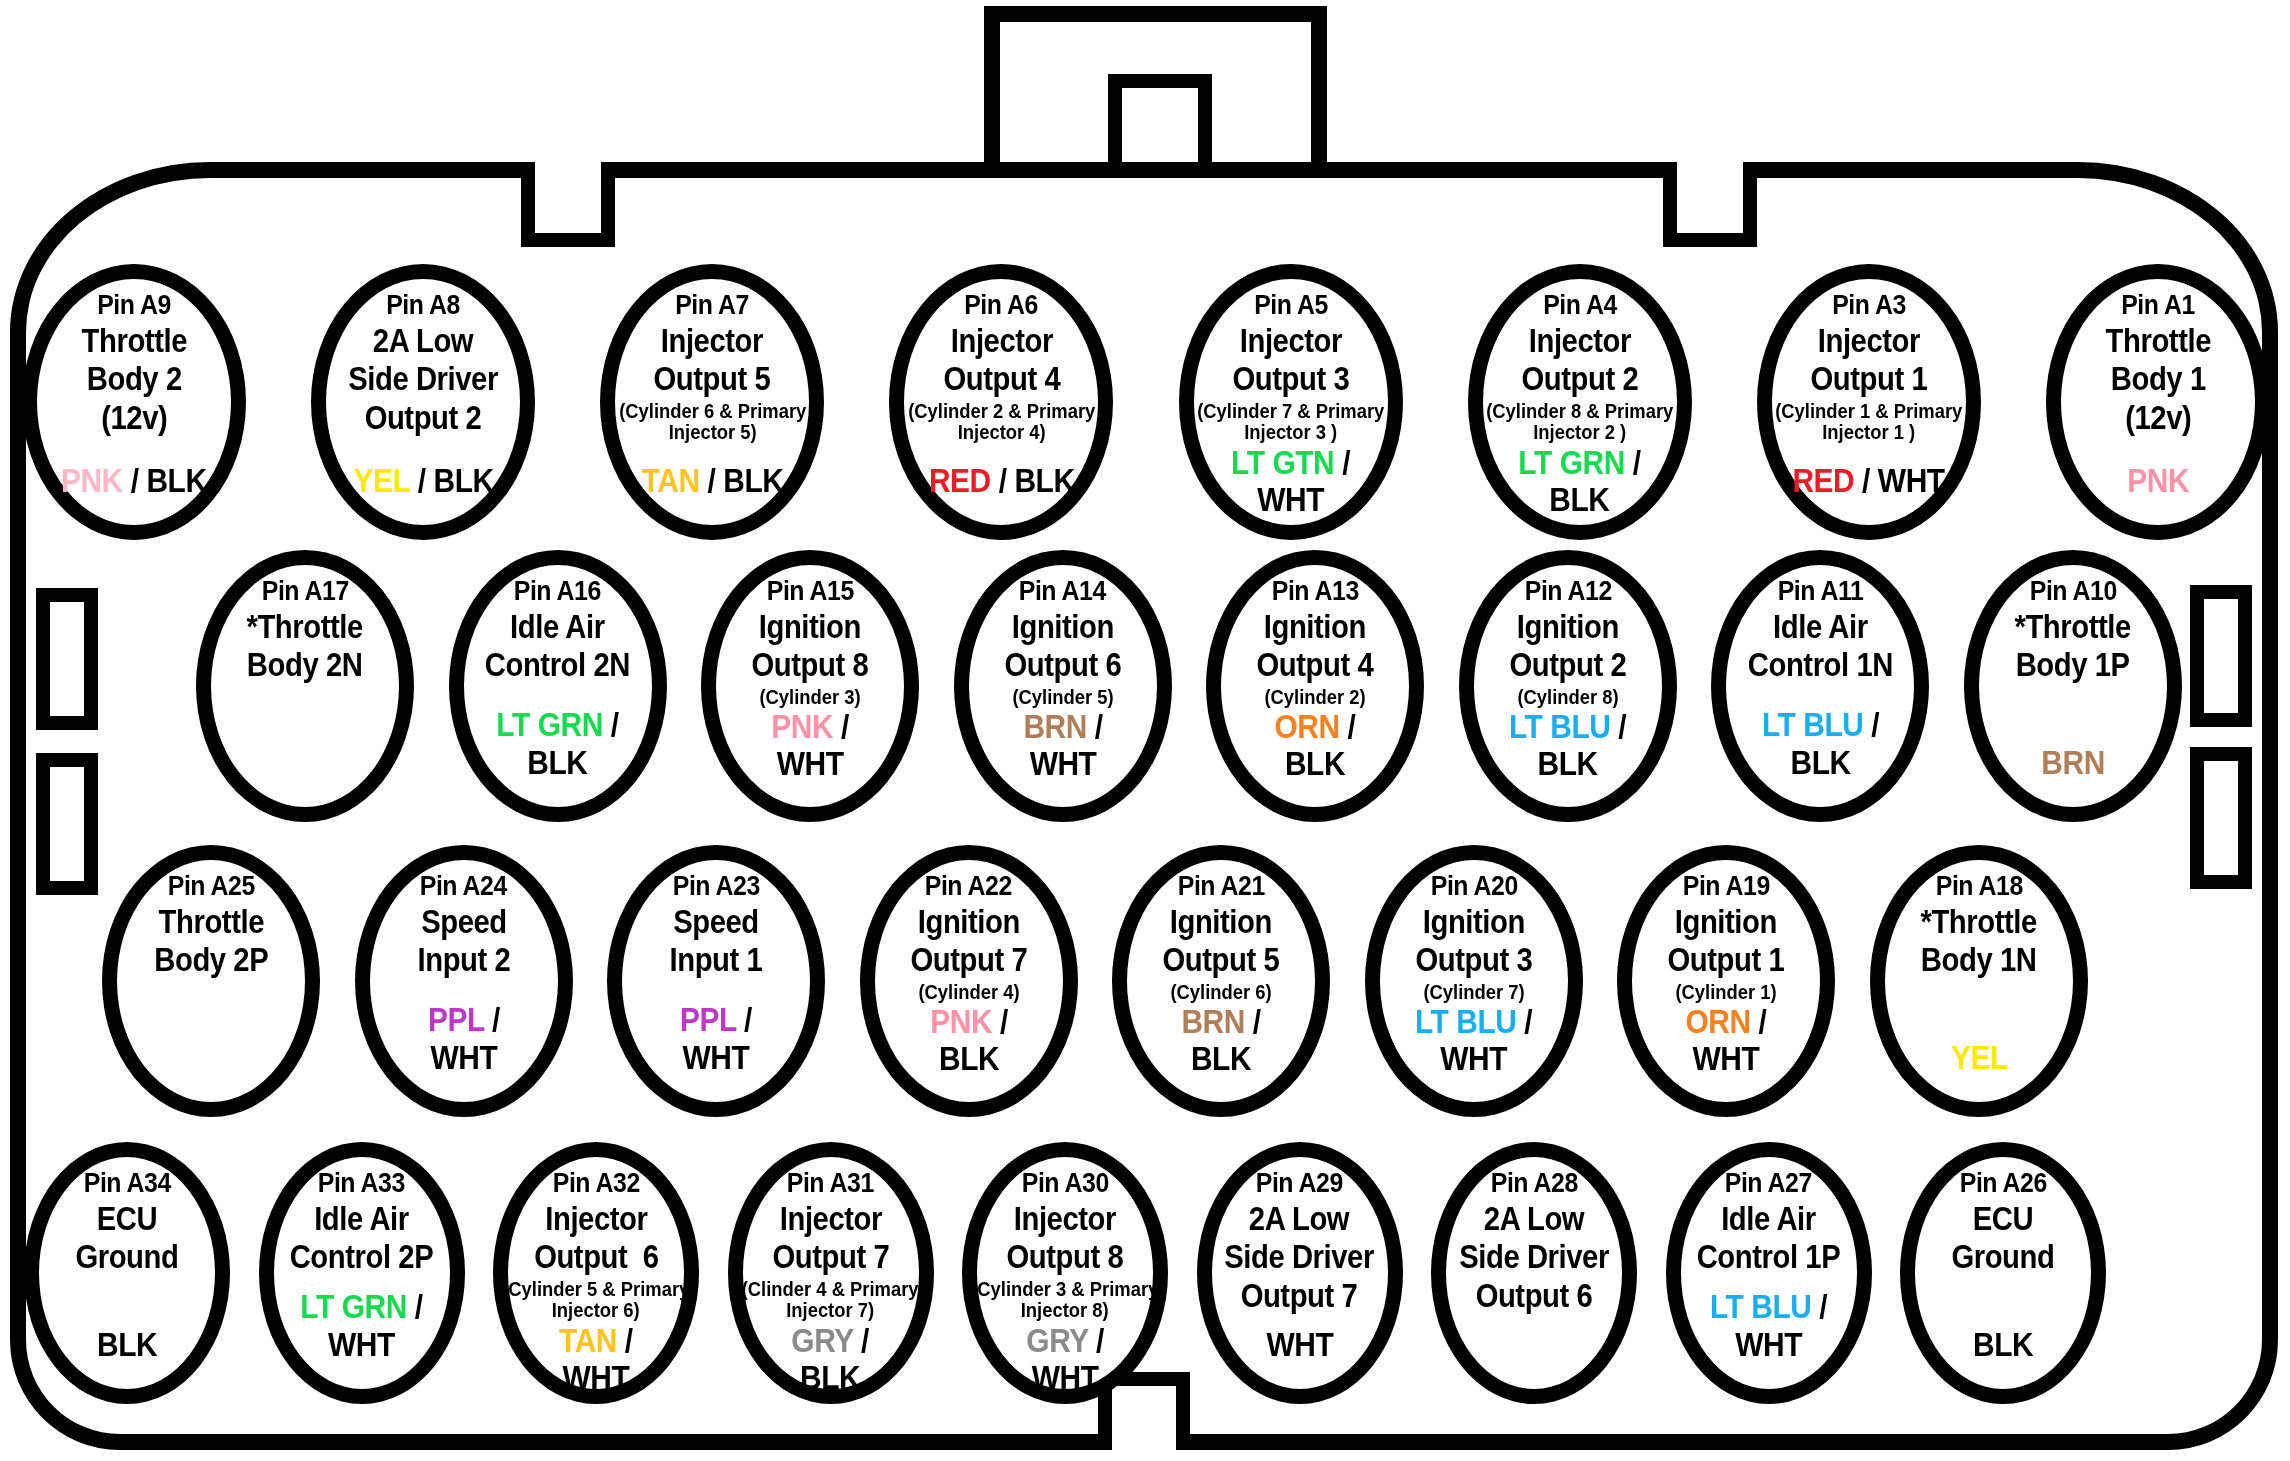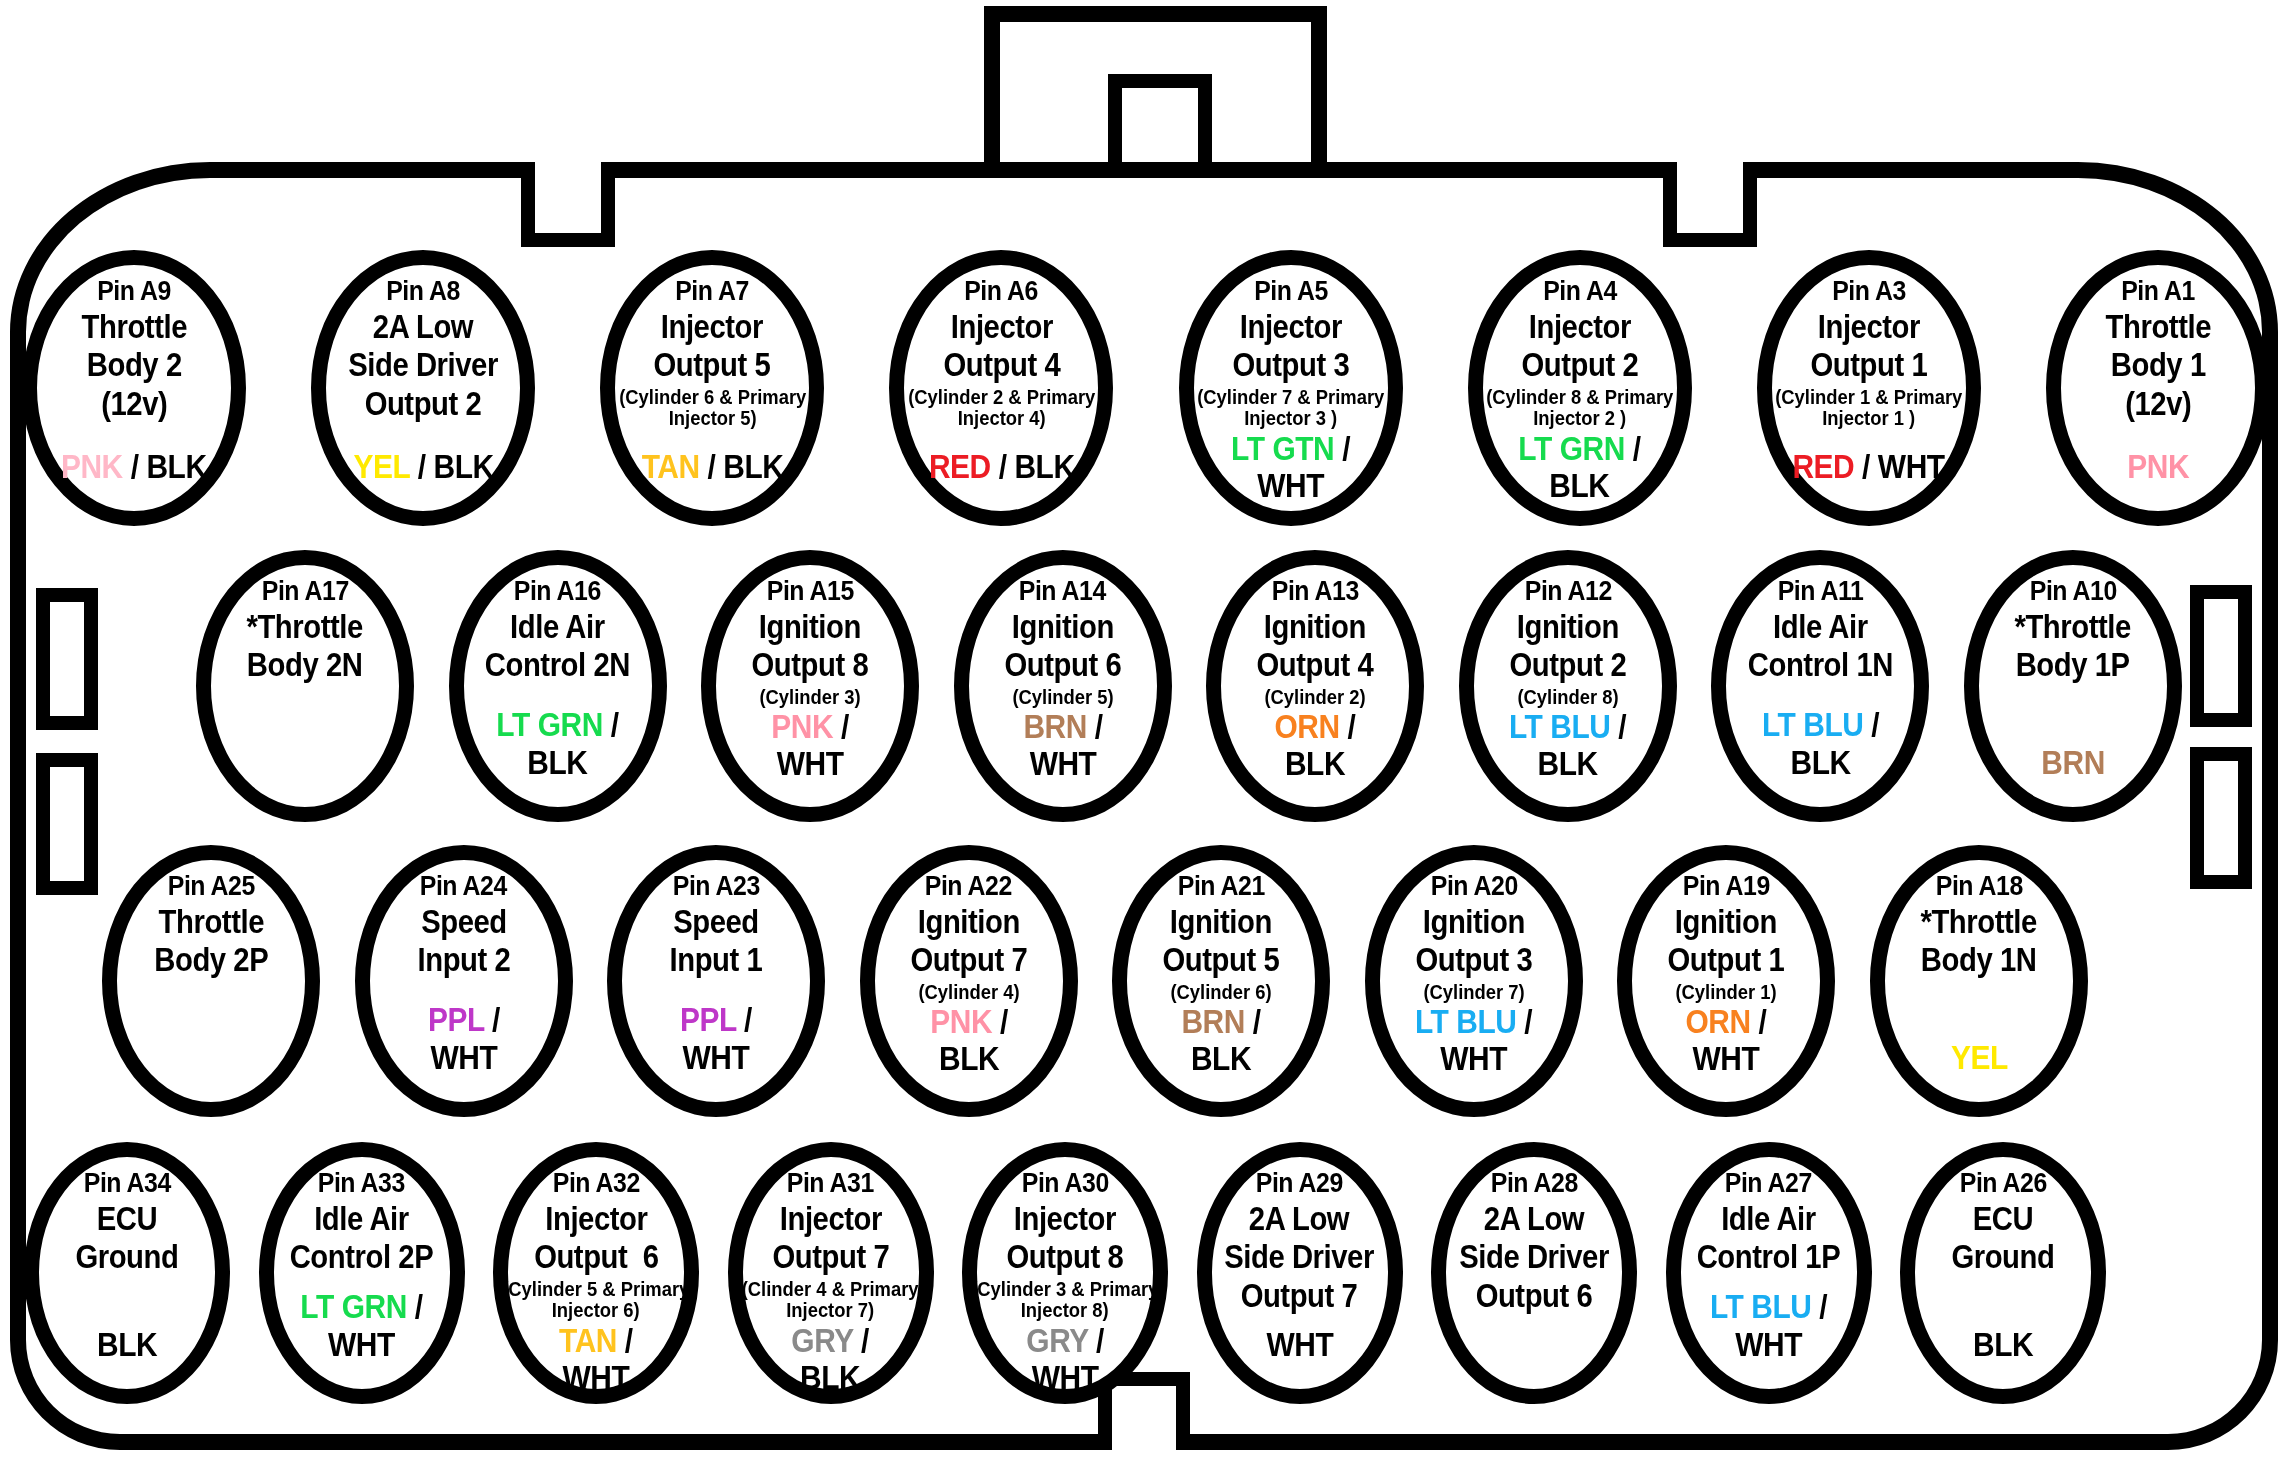--- a/index.html
+++ b/index.html
@@ -40,21 +40,21 @@
   }
   .side-clip.l1 { left:36px;  top:588px; }
   .side-clip.l2 { left:36px;  top:753px; }
   .side-clip.r1 { left:2190px; top:585px; }
   .side-clip.r2 { left:2190px; top:747px; }
 
   
   .pin-row {
     position:absolute; display:flex; justify-content:space-between; z-index:5;
   }
-  .pin-row.r1 { left:22px;  top:250px;  width:2248px; height:276px; }
+  .pin-row.r1 { left:22px;  top:264px;  width:2248px; height:276px; }
   .pin-row.r2 { left:196px; top:550px;  width:1986px; height:274px; }
   .pin-row.r3 { left:102px; top:845px;  width:1986px; height:274px; }
   .pin-row.r4 { left:24px;  top:1142px; width:2082px; height:262px; }
 
   .pin {
     box-sizing:border-box; border:15px solid #000; border-radius:50%;
     background:#fff; display:flex; flex-direction:column; align-items:center;
     padding:12px 2px 26px 2px; overflow:visible;
   }
   .pin-row.r1 .pin { width:224px; height:276px; }

